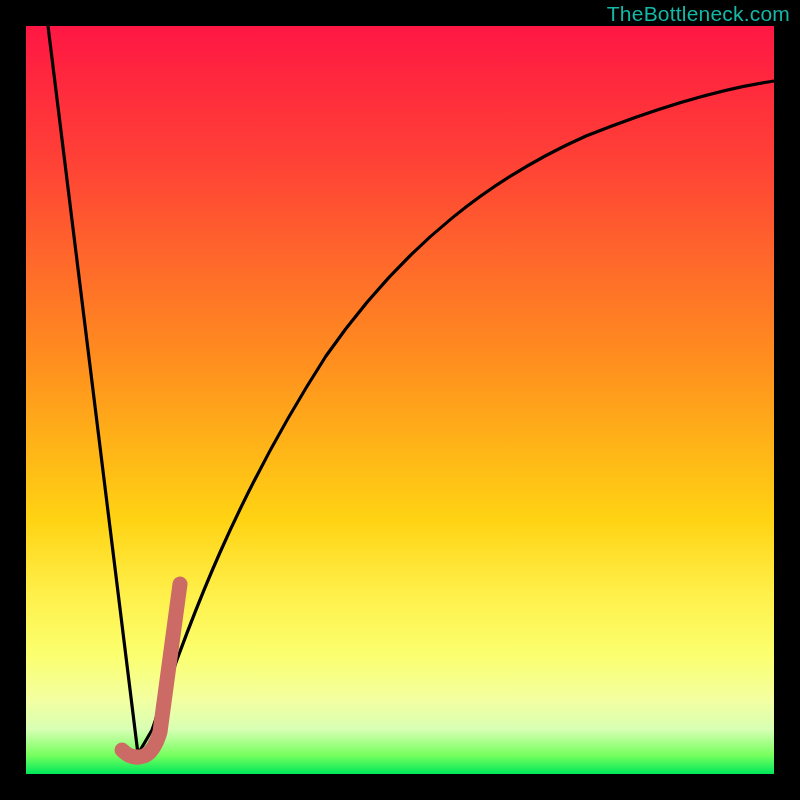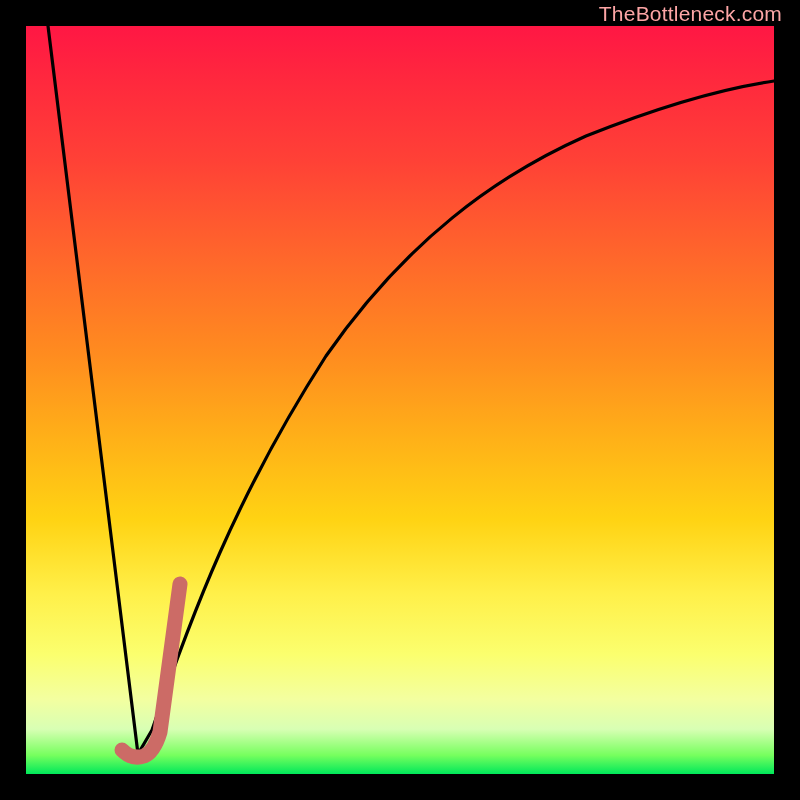--- a/index.html
+++ b/index.html
@@ -38,22 +38,22 @@
       #fbff6e 84%,
       #f3ffa0 90%,
       #d8ffb4 94%,
       #76ff5e 97.5%,
       #00e85a 100%
     );
   }
   .watermark {
     position: absolute;
     top: 2px;
-    right: 18px;
-    color: #fca5a5;
+    right: 10px;
+    color: #14b8a6;
     font-size: 21px;
     font-weight: 500;
     letter-spacing: 0.2px;
     user-select: none;
   }
   svg.curves {
     position: absolute;
     top: 0; left: 0;
     width: 748px;
     height: 748px;

